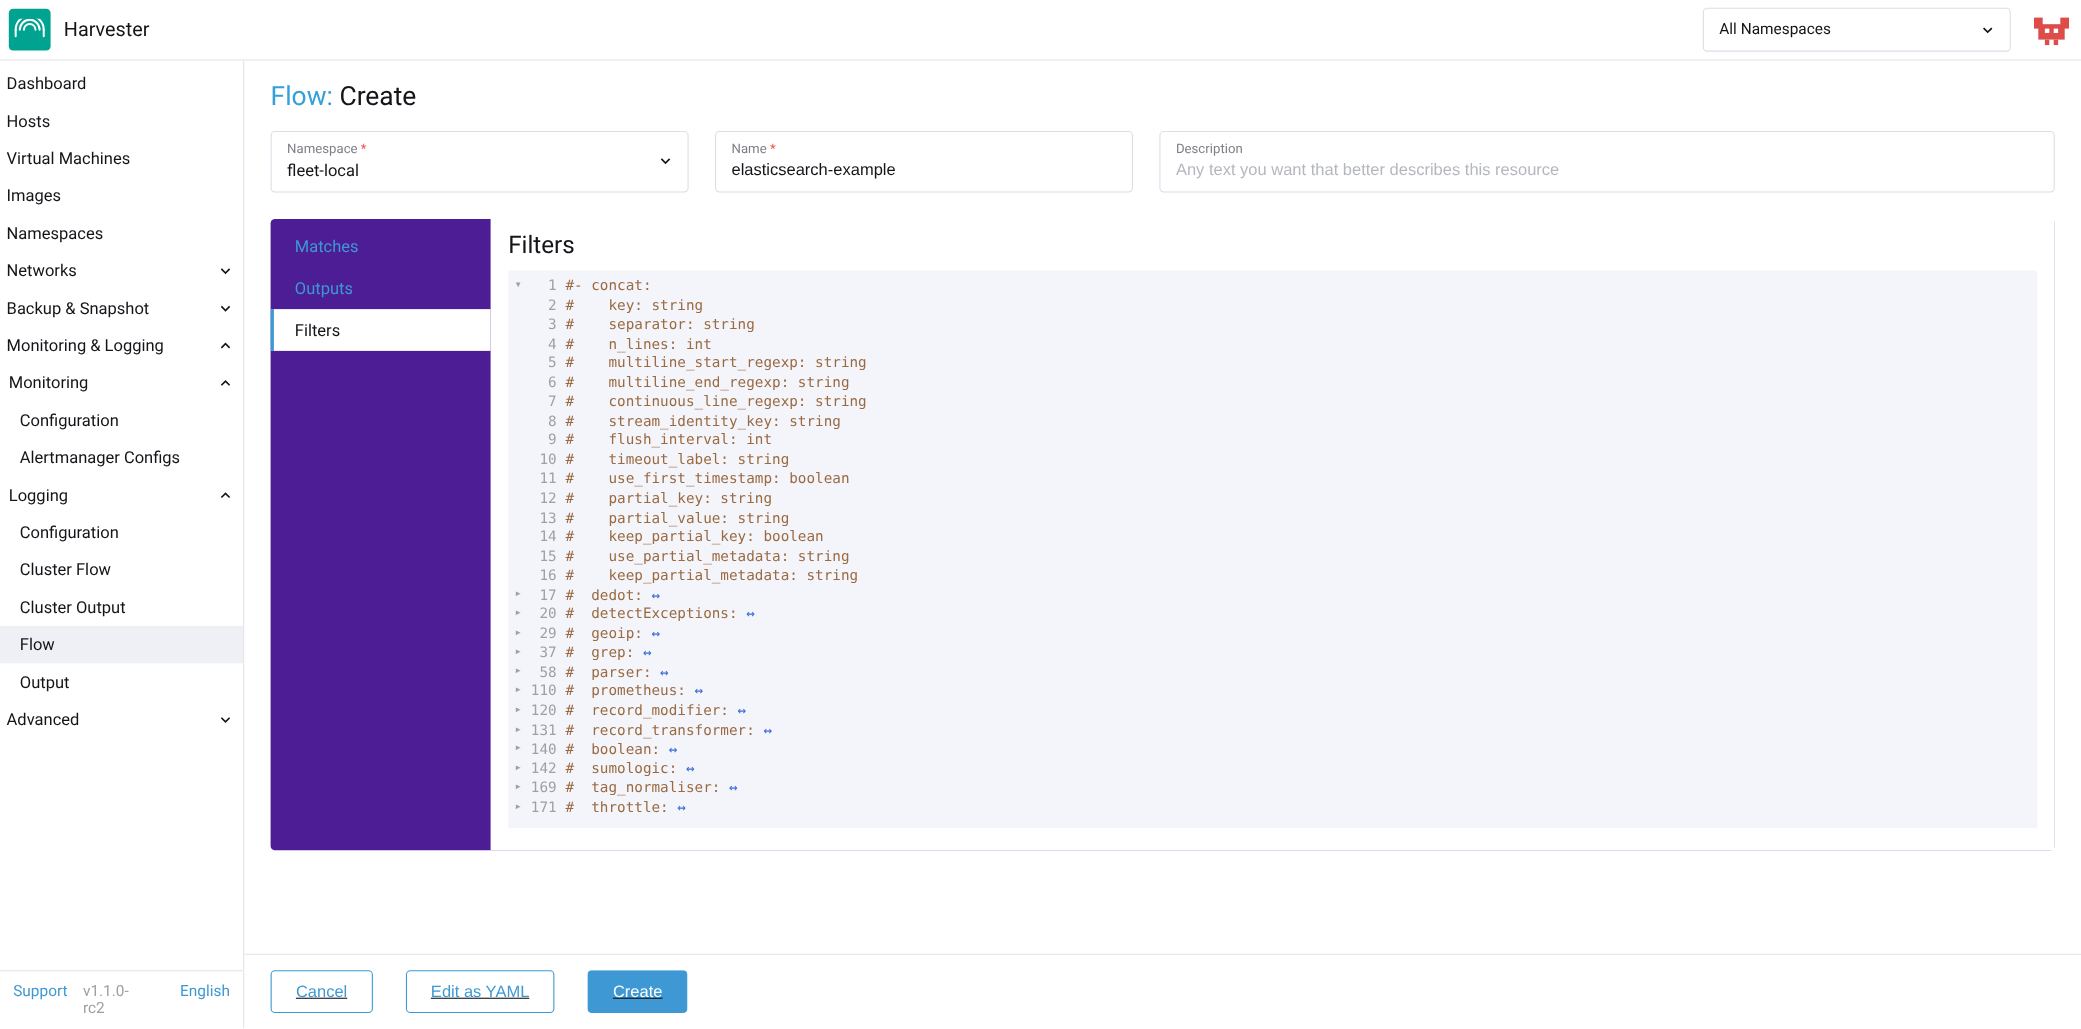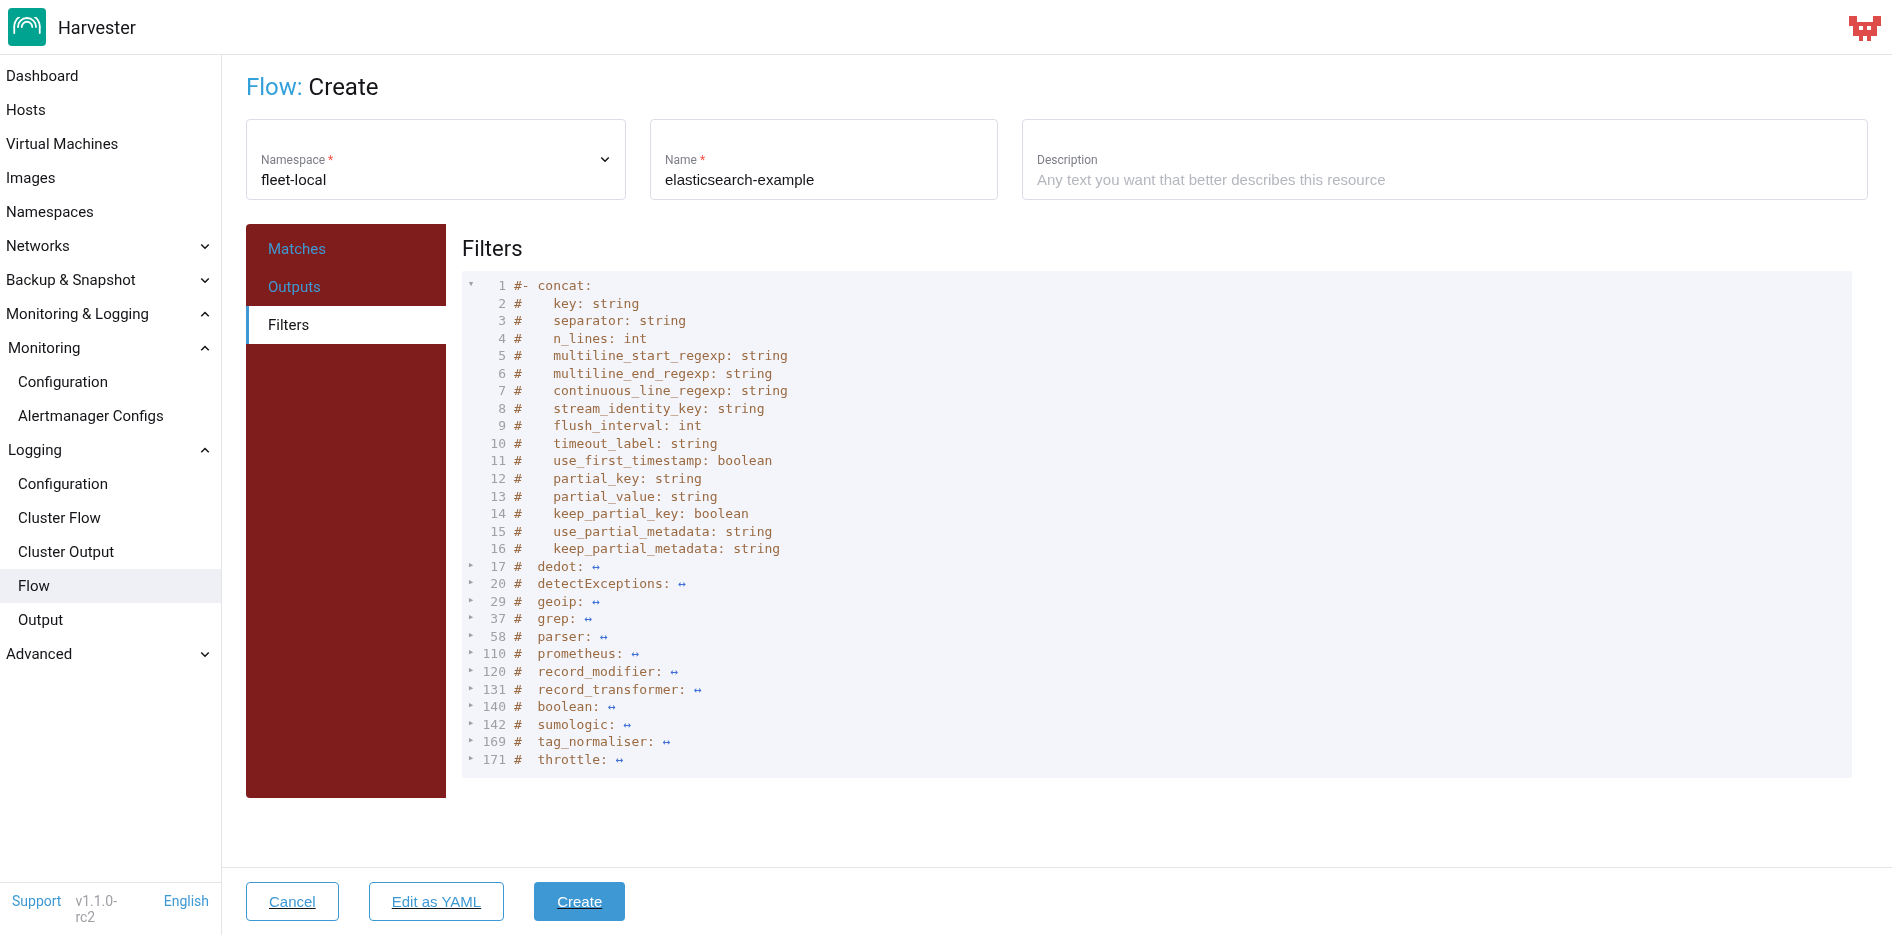--- a/index.html
+++ b/index.html
@@ -34,29 +34,29 @@
 
   
   .main { flex: 1; display: flex; flex-direction: column; min-width: 0; }
   .main-scroll { flex: 1; overflow-y: auto; padding: 18px 24px 24px 24px; display:flex; flex-direction:column; }
   .page-title { font-size: 24px; font-weight: 400; margin-bottom: 18px; }
   .page-title .crumb { color: #34a0d9; }
 
   .fields-row { display: flex; gap: 24px; margin-bottom: 24px; }
   .field-box { border: 1px solid #dcdee7; border-radius: 4px; padding: 8px 14px 10px 14px; position: relative; background:#fff; }
   .field-box.ns { width: 380px; display:flex; align-items:center; justify-content:space-between; }
-  .field-box.name { width: 348px; }
+  .field-box.name { width: 380px; }
   .field-box.desc { flex: 1; }
-  .field-label { font-size: 12px; color: #7c7f86; display:block;margin-top:25px; }
+  .field-label { font-size: 12px; color: #7c7f86; display:block; }
   .field-label .req { color: #f54f47; }
   .field-value { font-size: 15px; color: #141419; margin-top: 4px; background:transparent; border:none; outline:none; width:100%; }
   .field-value::placeholder { color: #b5b7bf; }
 
   
-  .cfg { display: flex; gap: 0; background: #7f1d1d; border-radius: 4px; padding: 0; align-items: stretch; }
+  .cfg { display: flex; gap: 0; background: #4c1d95; border-radius: 4px; padding: 0; align-items: stretch; }
   .vtabs { width: 200px; padding: 6px 0; }
   .vtab { padding: 10px 22px; font-size: 15px; cursor: pointer; color: #141419; position: relative; }
   .vtab.link { color: #3d98d3; }
   .vtab.active { background: #fff; }
   .vtab.active::before { content:""; position:absolute; left:0; top:0; bottom:0; width:3px; background:#3d98d3; }
   .panel { flex:1; background:#fff; padding: 12px 16px 20px 16px; min-width:0; }
   .panel-title { font-size: 22px; font-weight: 400; margin-bottom: 10px; color:#141419;}
   .code { background:#f4f5fa; border-radius:2px; font-family: ui-monospace, SFMono-Regular, Menlo, Consolas, monospace; font-size: 13px; line-height: 1.35; overflow:auto; padding: 6px 0 10px 0; }
   .cl { display:flex; white-space: pre; }
   .fold { width: 18px; text-align:center; color:#9ea0a5; cursor:pointer; user-select:none; font-size:11px; }
@@ -82,20 +82,26 @@
       <path d="M3 12 A17 17 0 0 1 37 12"></path>
           <path d="M8 12 A12 12 0 0 1 32 12"></path>
           <path d="M13 12 A7 7 0 0 1 27 12"></path>
       <line x1="3" y1="12" x2="3" y2="20"></line>
           <line x1="37" y1="12" x2="37" y2="20"></line>
     </g>
       </svg>
   </div>
   <div class="product-name">Harvester</div>
   <div class="header-spacer"></div>
+  <div class="ns-select">
+    <span class="ns-select-label">All Namespaces</span>
+    <svg class="chev-down chev-svg" viewBox="0 0 16 16">
+        <polyline points="3,6 8,11 13,6"></polyline>
+      </svg>
+  </div>
   <div class="cattle-box">
     <svg viewBox="0 0 32 30">
         <g fill="#dd4c49">
       <rect x="4" y="10" width="24" height="14"></rect>
       <rect x="0" y="4" width="8" height="10"></rect>
           <rect x="24" y="4" width="8" height="10"></rect>
       <rect x="10" y="24" width="4" height="5"></rect>
           <rect x="18" y="24" width="4" height="5"></rect>
     </g>
         <g fill="#fff">

